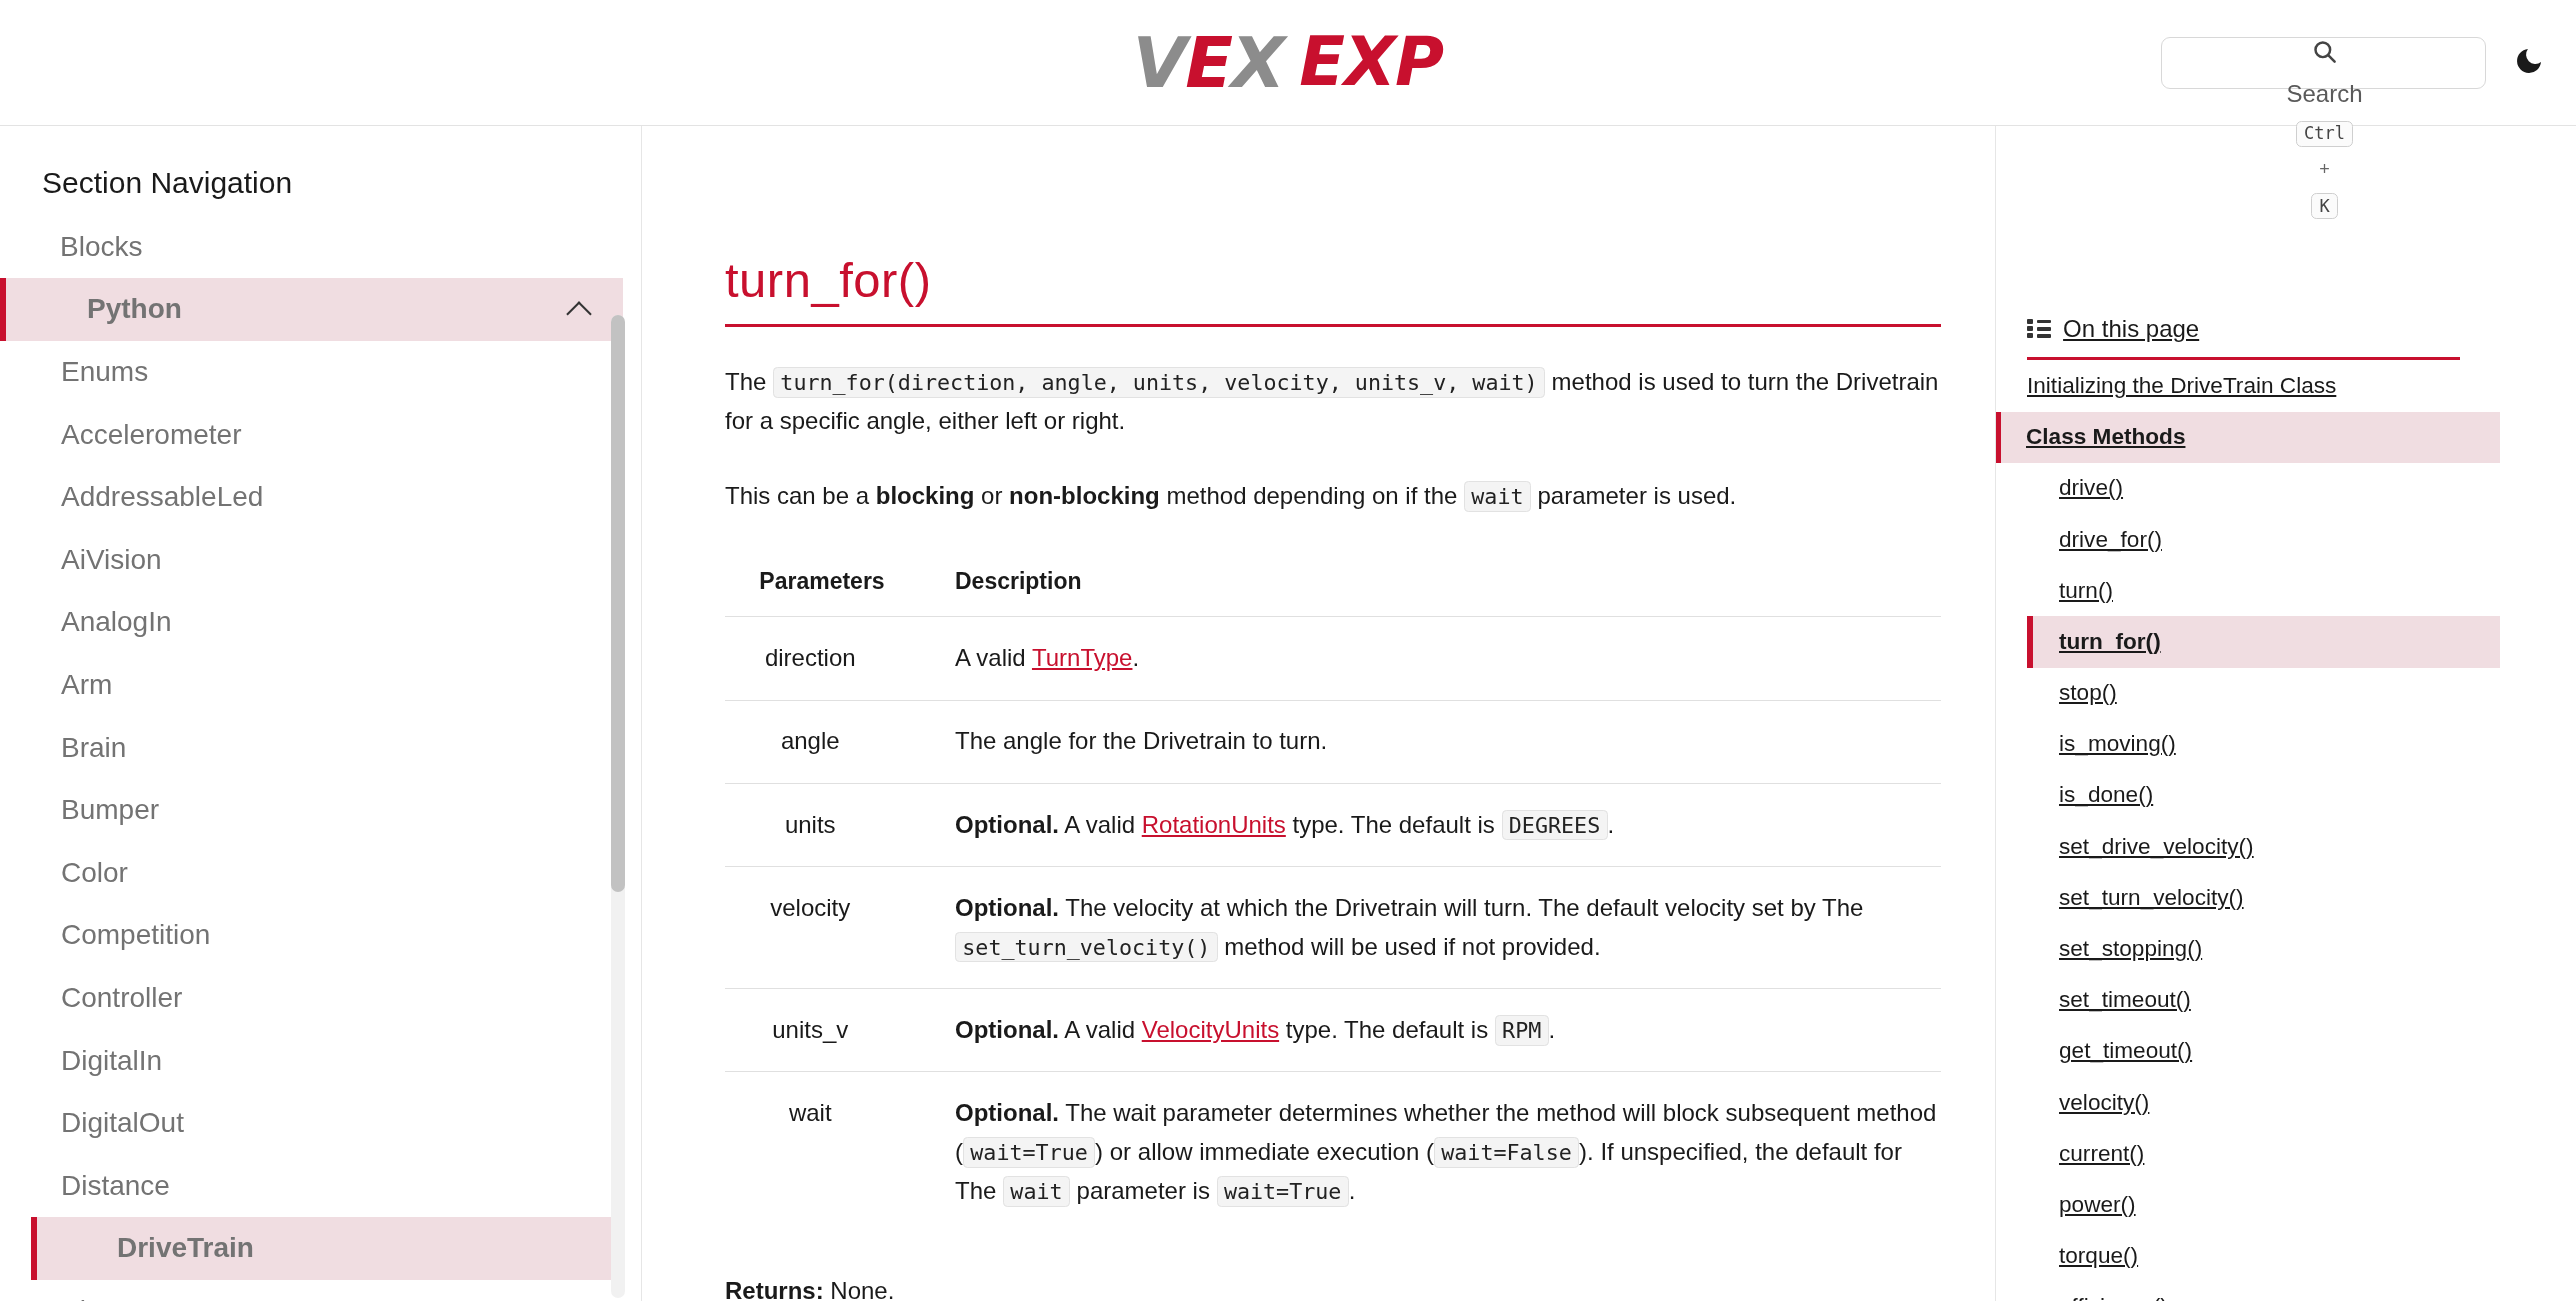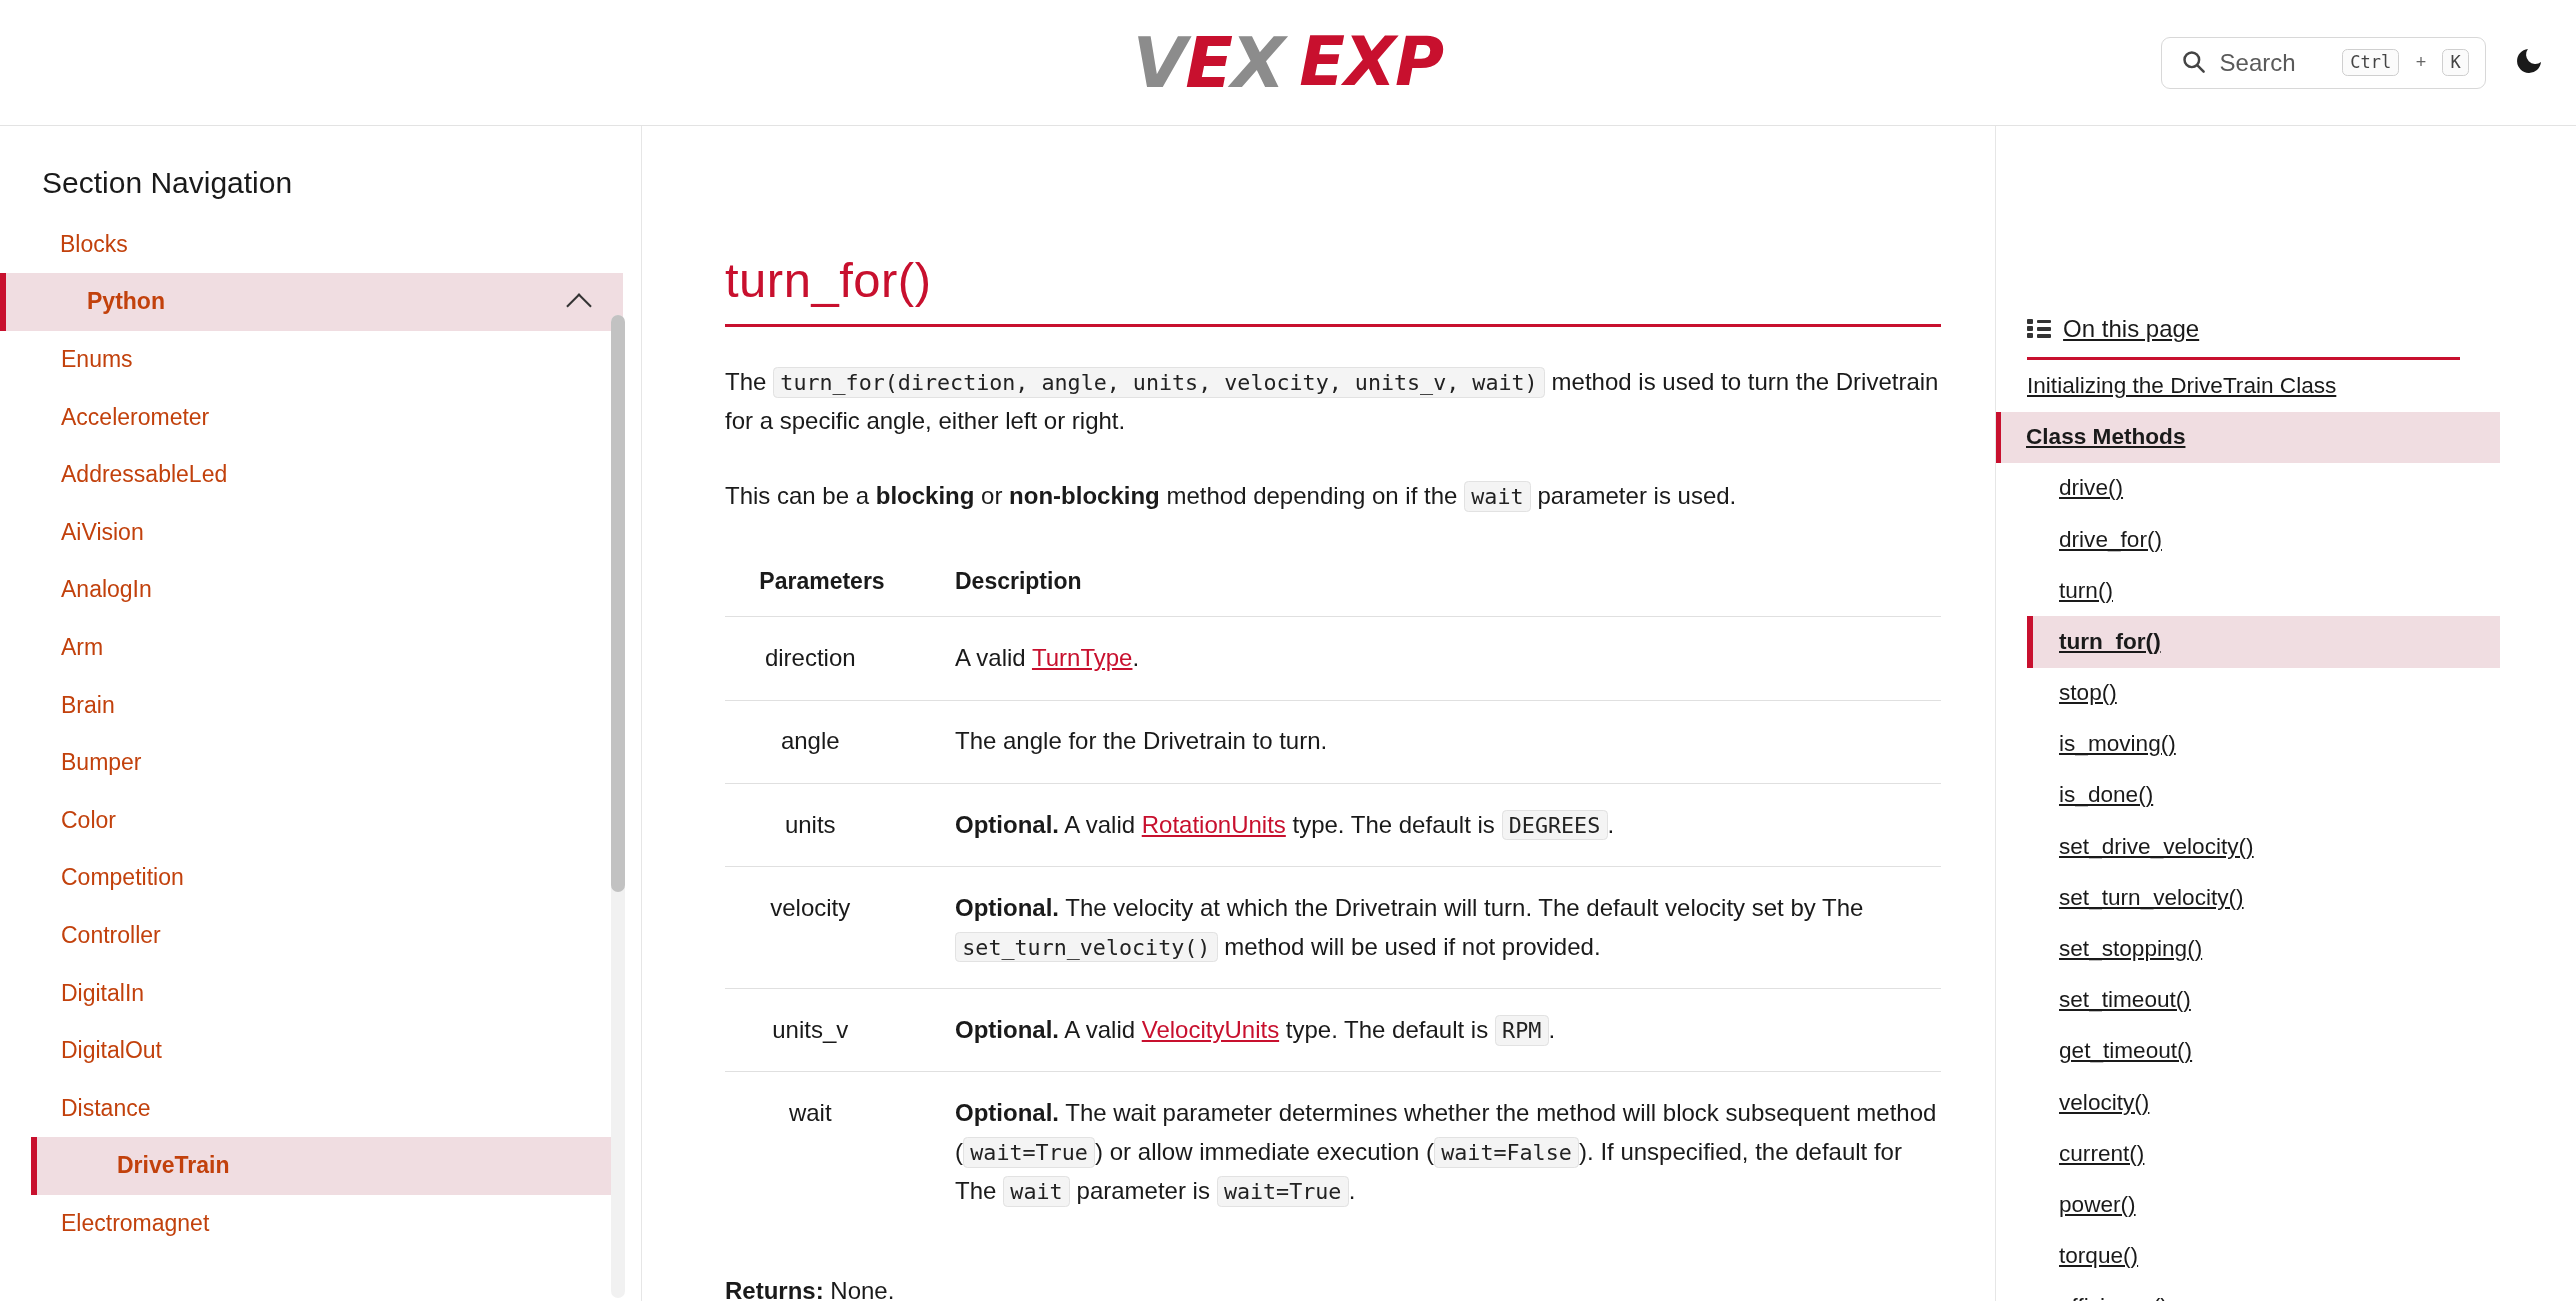--- a/index.html
+++ b/index.html
@@ -61,20 +61,21 @@
     display: flex;
     align-items: center;
     gap: 12.6px;
     border: 1.8px solid #d8d8d8;
     border-radius: 9px;
     height: 52px;
     padding: 0 16px 0 18px;
     min-width: 325px;
     background: #fff;
     cursor: pointer;
+    flex-direction: column;
   }
   .search-label {
     font-size: 24px;
     color: #5a5a5a;
     flex: 1;
   }
   .kbd {
     display: inline-block;
     font-family: "DejaVu Sans Mono", monospace;
     font-size: 17px;
@@ -106,22 +107,22 @@
     overflow: hidden;
   }
   .sidebar-inner { padding-right: 18px; }
   .section-nav-title {
     font-size: 30px;
     font-weight: normal;
     color: #1a1a1a;
     padding: 16px 0 16px 42px;
   }
   .nav-item {
-    font-size: 23px;
-    color: #c2410c;
+    font-size: 28px;
+    color: #737373;
     padding: 15.3px 0 15.3px 60px;
     cursor: pointer;
     position: relative;
   }
   .nav-item.top { padding-left: 60px; }
   .nav-item.child { padding-left: 61px; }
   .nav-item.active-parent {
     background: #f0dde1;
     border-left: 6.3px solid #c8102e;
     padding-left: 81px;

